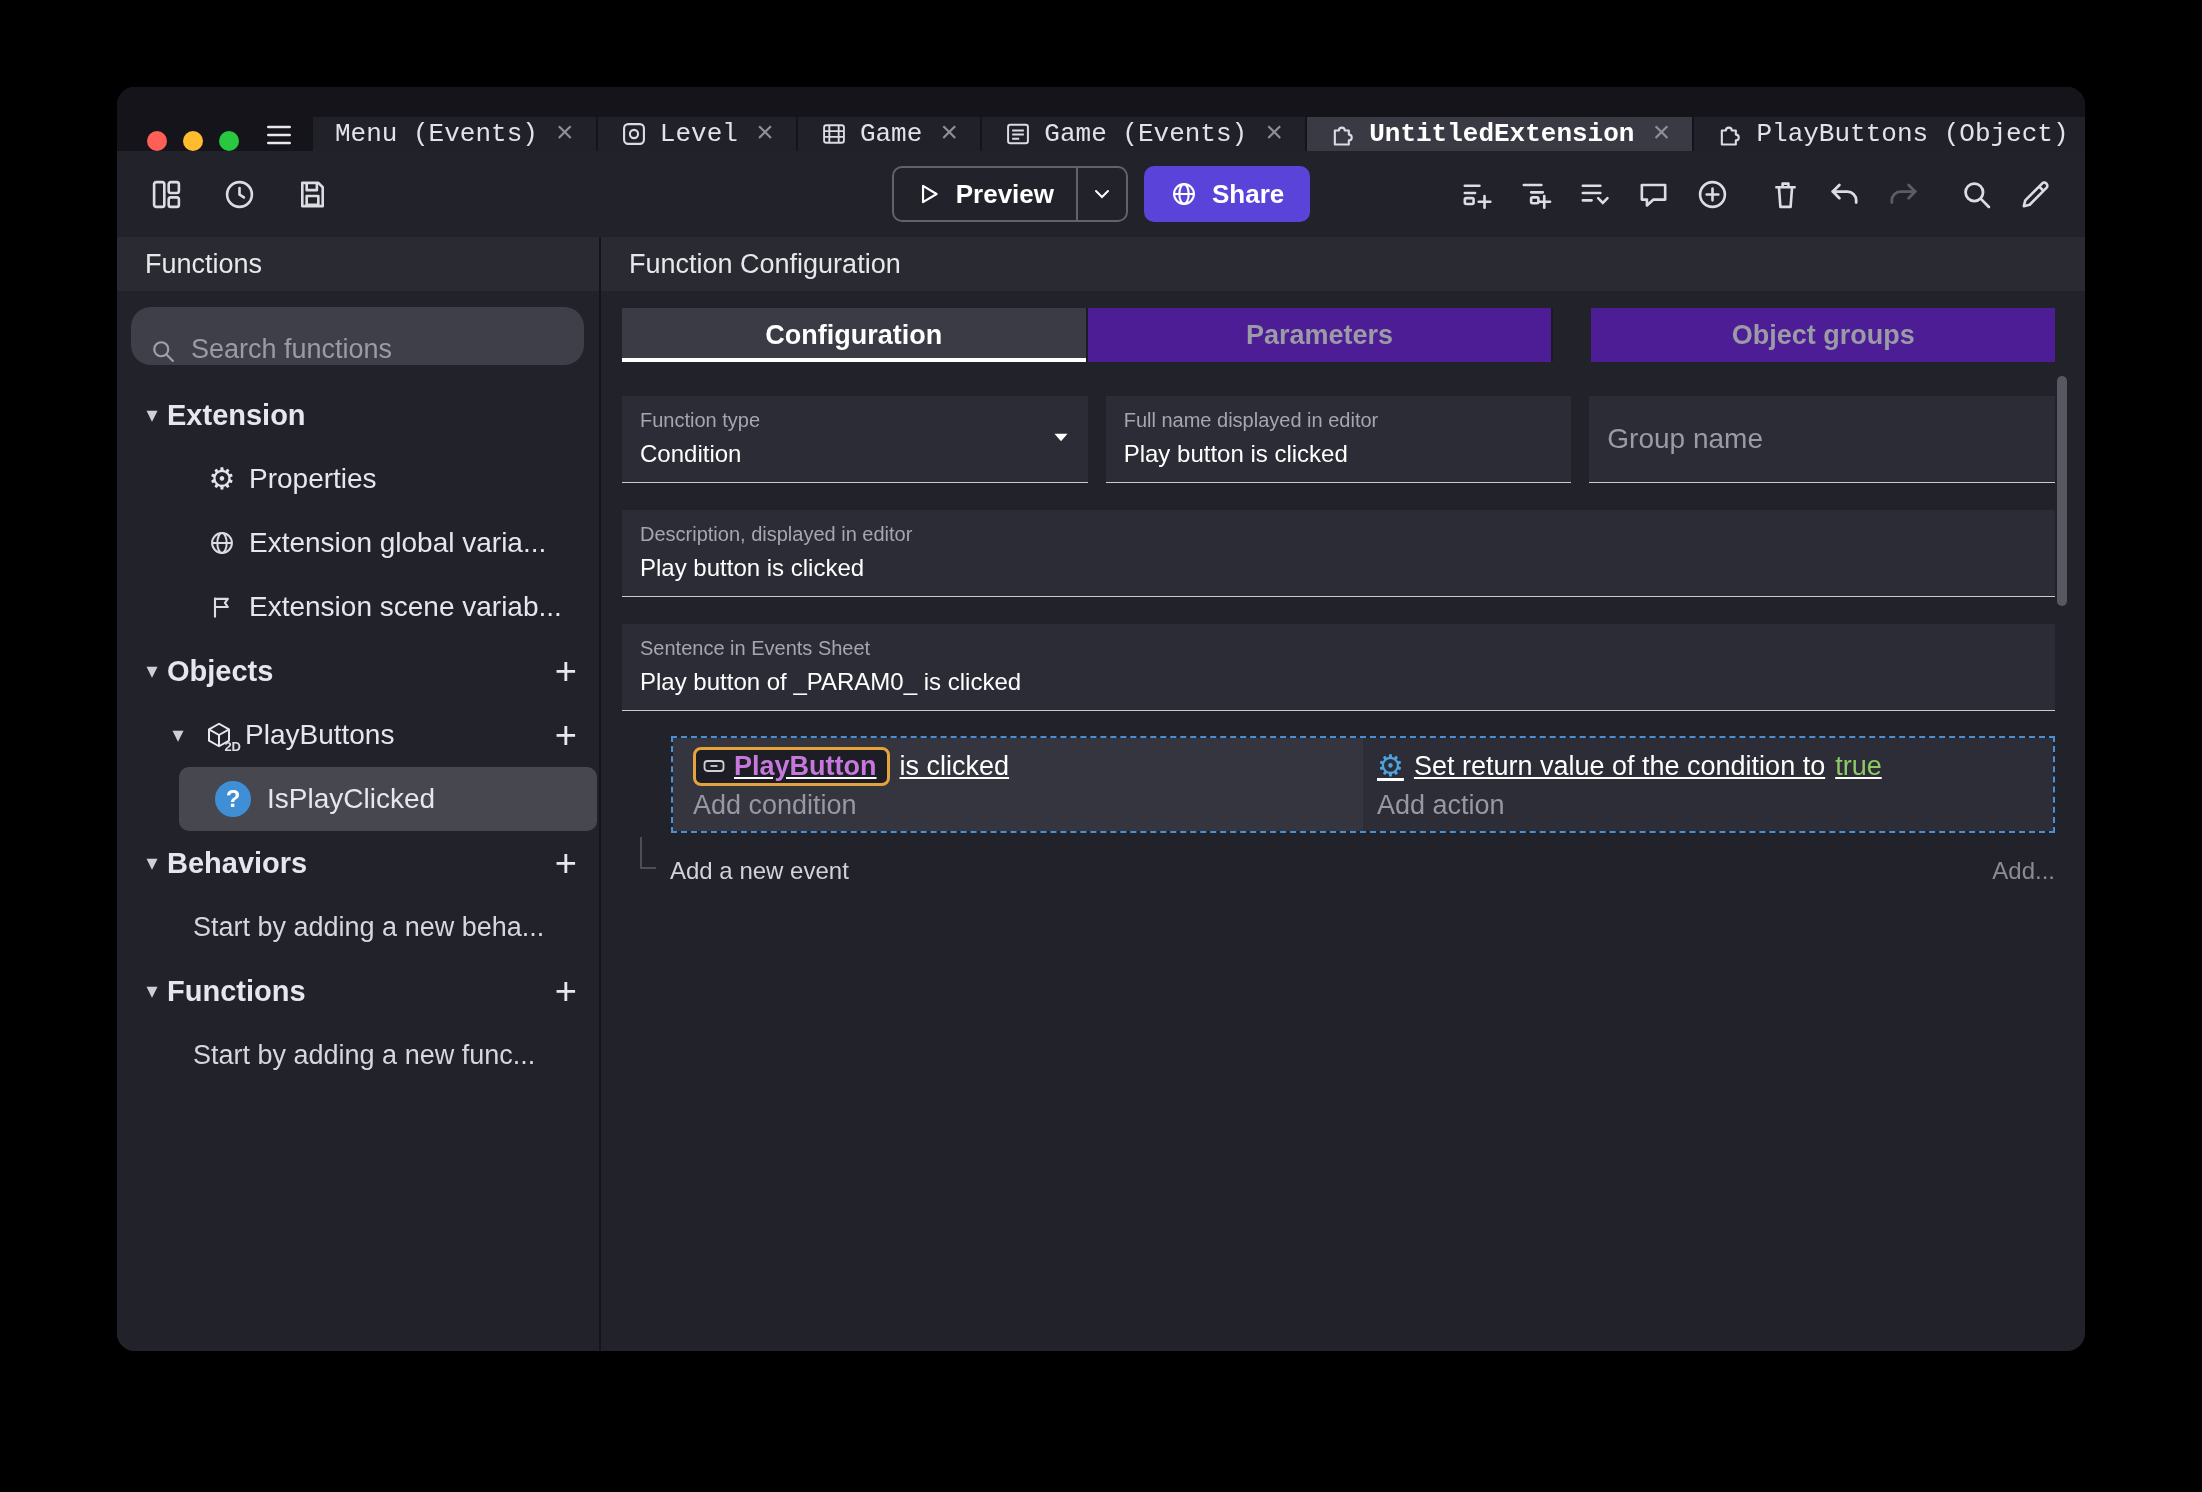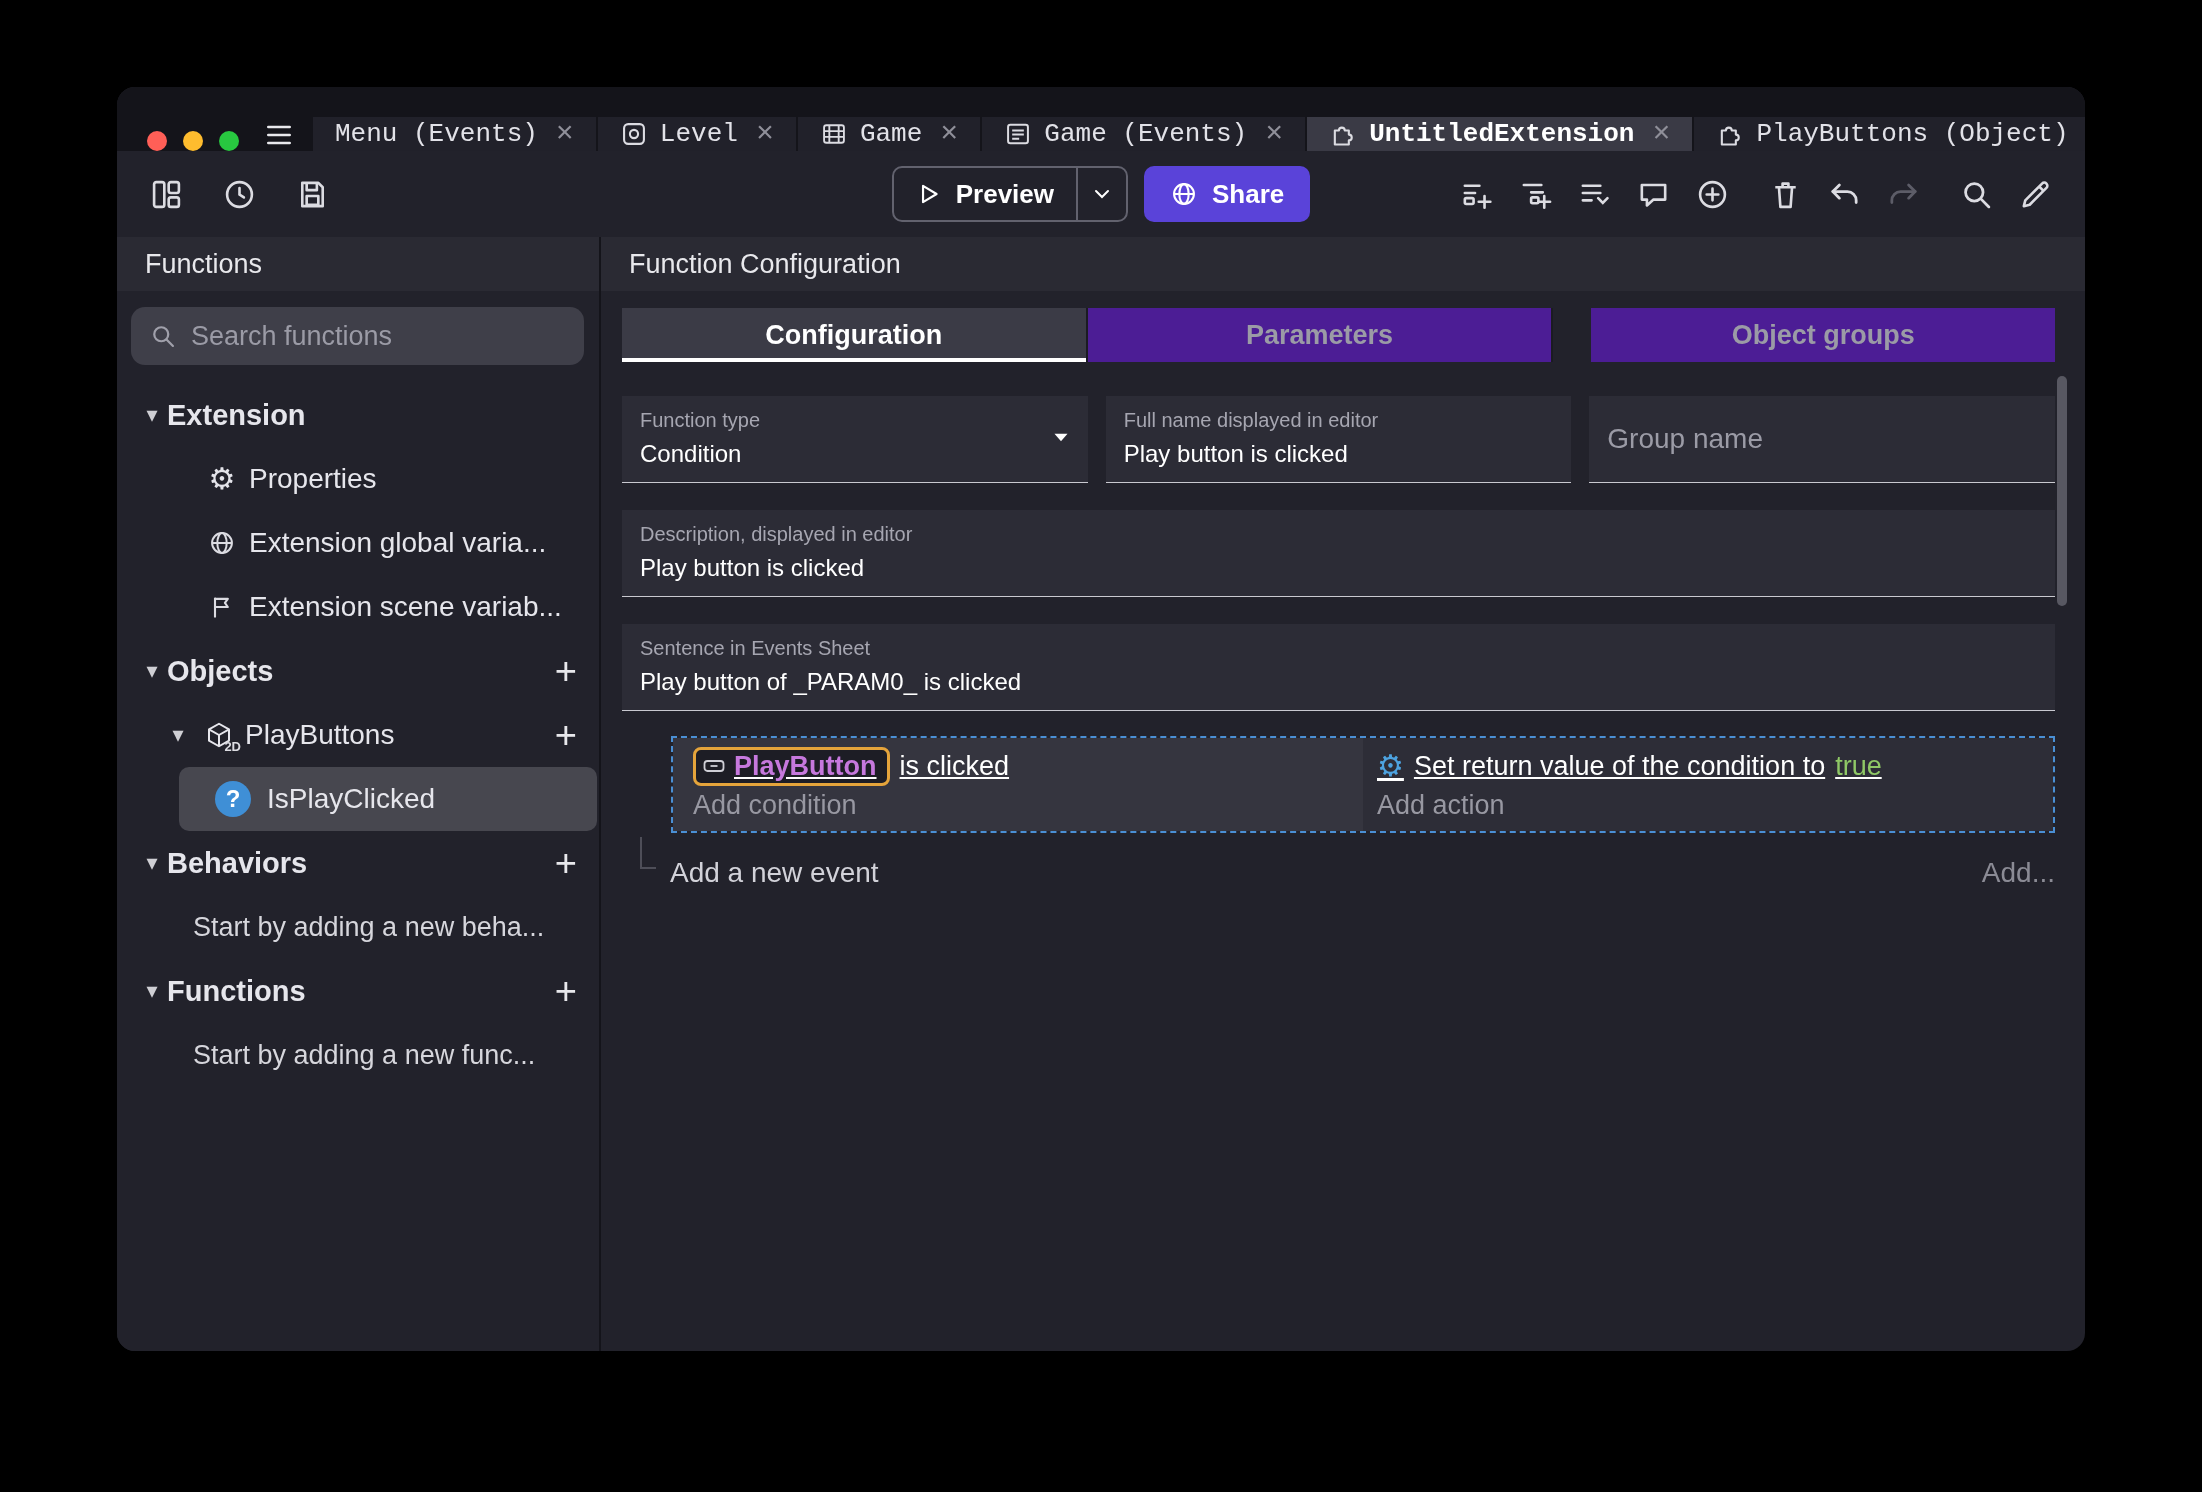--- a/index.html
+++ b/index.html
@@ -46,22 +46,22 @@
   .share-btn svg { width:28px; height:28px; }
 
   
   .content { flex:1; display:flex; min-height:0; }
   .panel-header { flex:0 0 54px; height:54px; background:#2a2a33; color:#e8e8ec; font-size:27px;
                   display:flex; align-items:center; padding:0 28px; }
 
   
   .sidebar { flex:0 0 484px; width:484px; background:#22222b; border-right:2px solid #14141a;
              display:flex; flex-direction:column; }
-  .search-wrap { margin:16px 15px 6px 14px; height:58px; background:#3f3f49; border-radius:14px;
-                 display:flex; align-items:center; padding:0 18px; gap:14px; flex:0 0 58px; }
+  .search-wrap { margin:16px 15px 6px 14px; height:58px; background:#3f3f49; border-radius:20px;
+                 display:flex; align-items:flex-end; padding:0 18px; gap:14px; flex:0 0 58px; }
   .search-wrap svg { width:28px; height:28px; color:#a0a0ab; flex:0 0 28px; }
   .search-input { background:transparent; border:none; outline:none; color:#e8e8ec; font-size:27px;
                   width:100%; font-family:inherit; }
   .search-input::placeholder { color:#9b9ba6; }
   .tree { padding-top:12px; color:#e6e6ec; font-size:28px; }
   .trow { height:64px; display:flex; align-items:center; padding-right:22px; }
   .caret { width:30px; text-align:center; color:#cfcfd4; font-size:22px; flex:0 0 30px; }
   .sec { padding-left:20px; }
   .sec-label { font-weight:700; font-size:29px; }
   .child { padding-left:90px; gap:12px; }
@@ -111,21 +111,21 @@
   .cond-cell { flex:1 1 50%; background:#35353f; padding:6px 10px 10px 20px; }
   .act-cell  { flex:1 1 50%; background:#2d2d37; padding:6px 10px 10px 14px; }
   .ev-line1 { display:flex; align-items:center; gap:10px; font-size:27px; color:#fff; min-height:44px;text-decoration:underline; }
   .ev-line2 { color:#9898a2; font-size:27px; margin-top:2px; }
   .token { display:inline-flex; align-items:center; gap:8px; border:3px solid #e5a43b; border-radius:8px;
            background:#1d1d25; padding:1px 10px 1px 6px; color:#c678dd; font-weight:700; font-size:27px; }
   .token svg { width:24px; height:24px; color:#cfcfd6; }
   .act-gear { font-size:30px; color:#4da3e0; line-height:1; }
   .true-val { color:#8fc866; }
   .add-row { display:flex; align-items:center; margin-top:24px; padding-left:48px; position:relative;
-             color:#d2d2d9; font-size:28px; }
+             color:#d2d2d9; font-size:24px; }
   .elbow { position:absolute; left:18px; top:-20px; width:16px; height:32px;
            border-left:2px solid #4e4e58; border-bottom:2px solid #4e4e58; }
   .add-more { margin-left:auto; color:#8b8b95; }
   .scrollbar { position:absolute; right:18px; top:85px; width:10px; height:230px;
                background:#585862; border-radius:5px; }
 </style>
 </head>
 <body>
 
 <div class="window">

